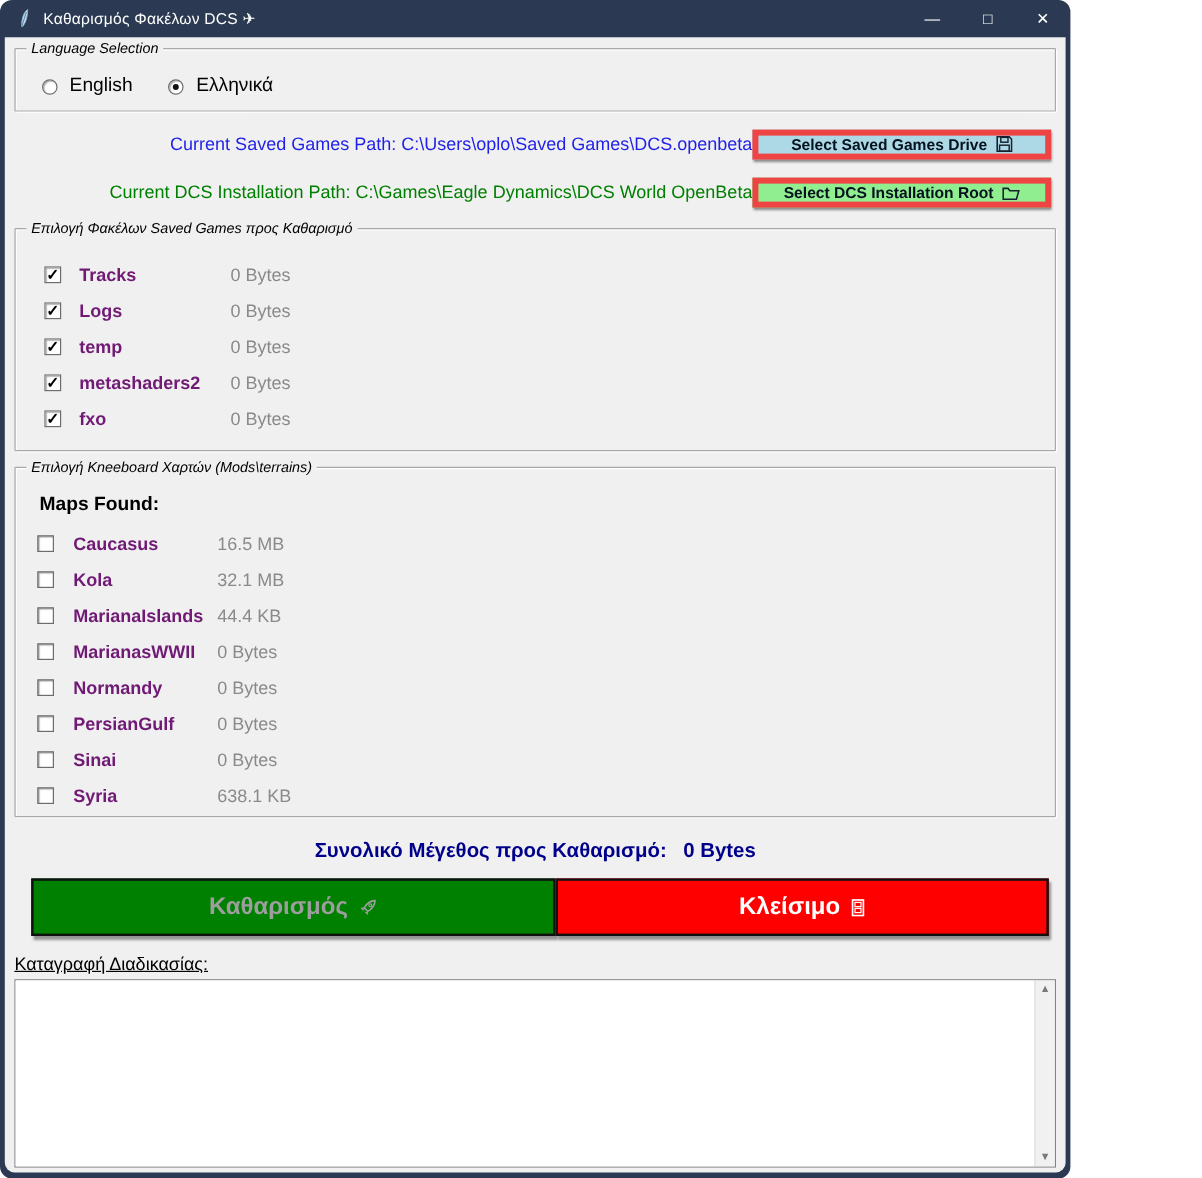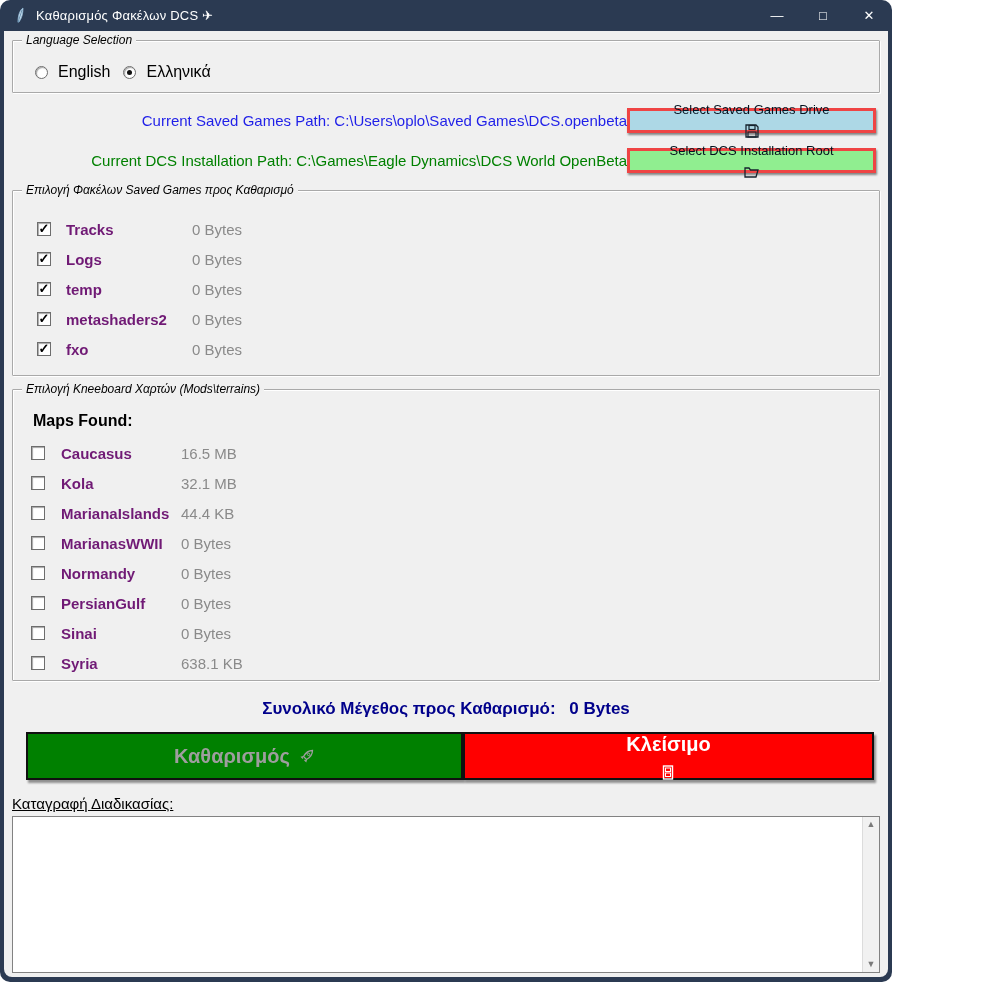--- a/index.html
+++ b/index.html
@@ -24,43 +24,43 @@
   .groupbox{
     border:1px solid #a9a9a9; box-shadow:1px 1px 0 #ffffff, inset 1px 1px 0 #ffffff;
     position:relative; border-radius:1px; background:#f0f0f0;
   }
   .legend{
     position:absolute; top:-8px; left:9px; background:#f0f0f0; padding:0 4px;
     font-size:12px; color:#000;font-style:italic;
   }
   
   .lang-box{ height:53px; }
-  .lang-row{ display:flex; align-items:center; gap:13px; padding:22px 0 0 22px; }
+  .lang-row{ display:flex; align-items:center; gap:30px; padding:22px 0 0 22px; }
   .radio-item{ display:flex; align-items:center; gap:10px; }
   .radio{
     width:13px; height:13px; border-radius:50%; background:#fff; position:relative;
     border:1px solid #6d6d6d;
     box-shadow: inset 1px 1px 1px rgba(0,0,0,.35);
   }
   .radio.selected::after{
     content:""; position:absolute; left:3px; top:3px; width:5px; height:5px;
     border-radius:50%; background:#111;
   }
   .radio-label{ font-size:16px; color:#000; }
   
   .path-row{ display:flex; align-items:center; justify-content:flex-end;
     margin-top:14px; padding-left:6px; height:26px; }
   .path-text{ font-size:15px; }
   .path-blue{ color:#1f1fe8; }
   .path-green{ color:#008000; }
   .mini-btn{
     width:249px; height:25px; display:flex; align-items:center; justify-content:center;
-    gap:7px; font-size:13px; font-weight:normal; color:#04121f;
-    border:3px solid #ef4444; box-shadow:1px 2px 2px rgba(0,0,0,.45);
-    cursor:pointer; margin-right:4px;flex-direction:column;
+    gap:7px; font-size:13px; font-weight:bold; color:#04121f;
+    border:5px solid #ef4444; box-shadow:1px 2px 2px rgba(0,0,0,.45);
+    cursor:pointer; margin-right:4px;
   }
   .btn-blue{ background:#add8e6; }
   .btn-green{ background:#90ee90; }
   
   .folders-box{ margin-top:17px; height:186px; padding:23px 0 0 24px; }
   .maps-box{ margin-top:13px; height:292px; padding:18px 0 0 18px; }
   .maps-header{ font-size:16px; font-weight:bold; color:#000; margin:4px 0 8px 2px; }
   .check-row{ display:flex; align-items:center; height:30px; }
   .cb{
     width:14px; height:14px; background:#fff; border:1px solid #6d6d6d;
@@ -75,21 +75,21 @@
   .total-row{ text-align:center; margin-top:18px; font-size:17px; font-weight:bold; color:#00008b; }
   .total-row .val{ margin-left:9px; }
   
   .big-btn-row{ display:flex; justify-content:space-between; margin:13px 6px 0 14px; }
   .big-btn{
     height:48px; display:flex; align-items:center; justify-content:center; gap:9px;
     font-size:20px; font-weight:bold; border:2px solid #101010;
     box-shadow:2px 3px 2px rgba(0,0,0,.4); cursor:pointer;
   }
   .clean-btn{ width:471px; background:#008000; color:#9e9e9e; }
-  .close-btn{ width:443px; background:#ff0000; color:#ffffff;flex-direction:column; }
+  .close-btn{ width:443px; background:#ff0000; color:#ffffff; }
   
   .log-label{ margin-top:15px; font-size:15px; color:#000; text-decoration:underline; }
   .logbox{
     margin-top:4px; height:157px; background:#fff; border:1px solid #828282;
     display:flex;
   }
   .log-text{
     flex:1; border:none; outline:none; resize:none; background:#fff;
     font-family:"Liberation Sans", sans-serif; font-size:14px; padding:4px 6px;
     overflow:hidden;

